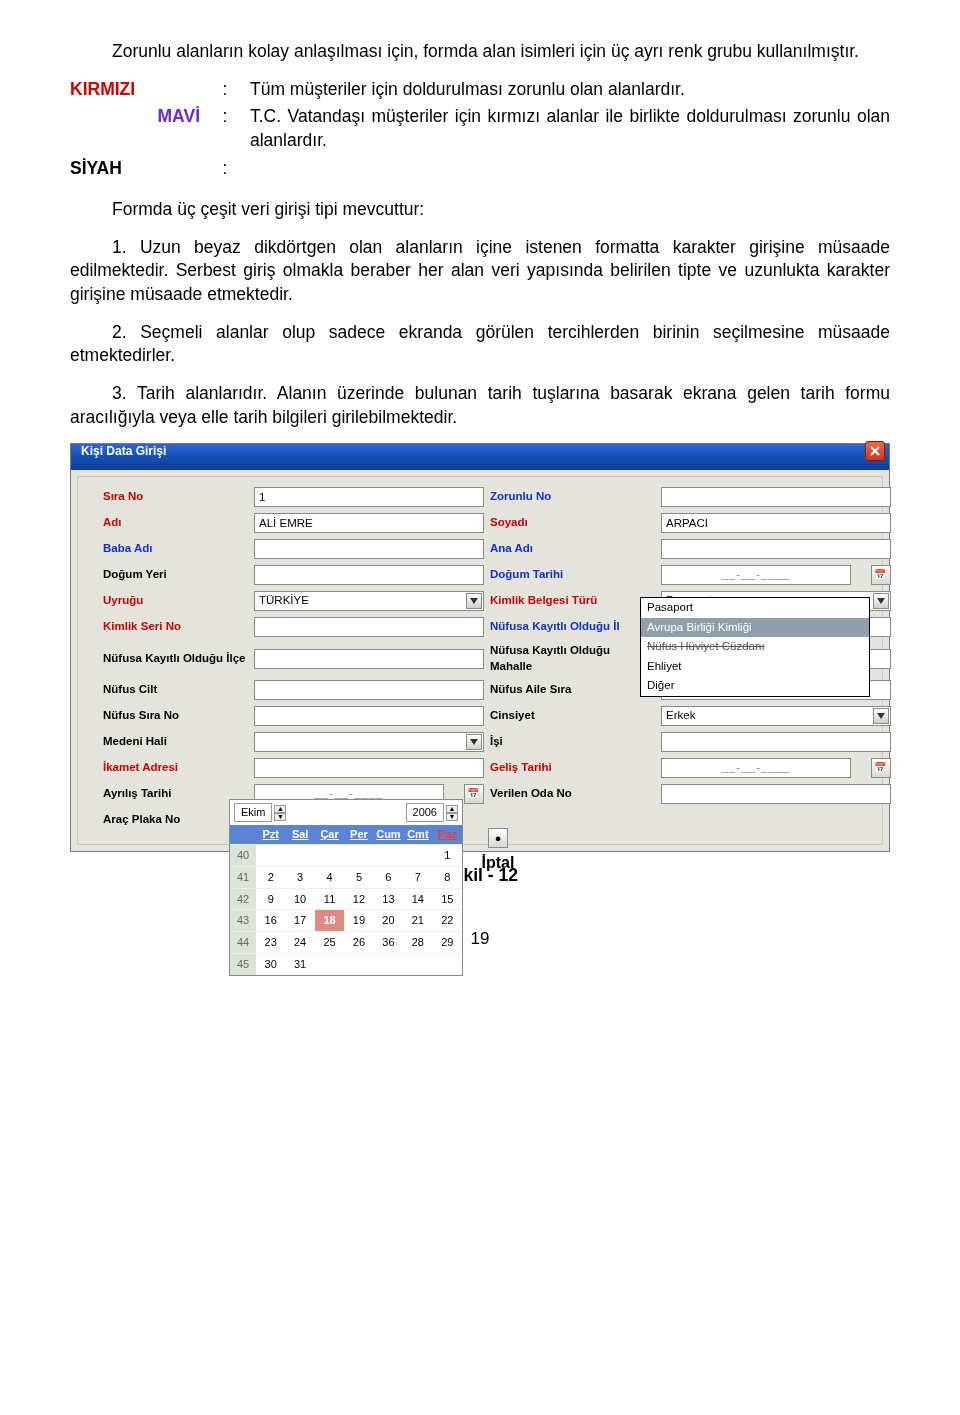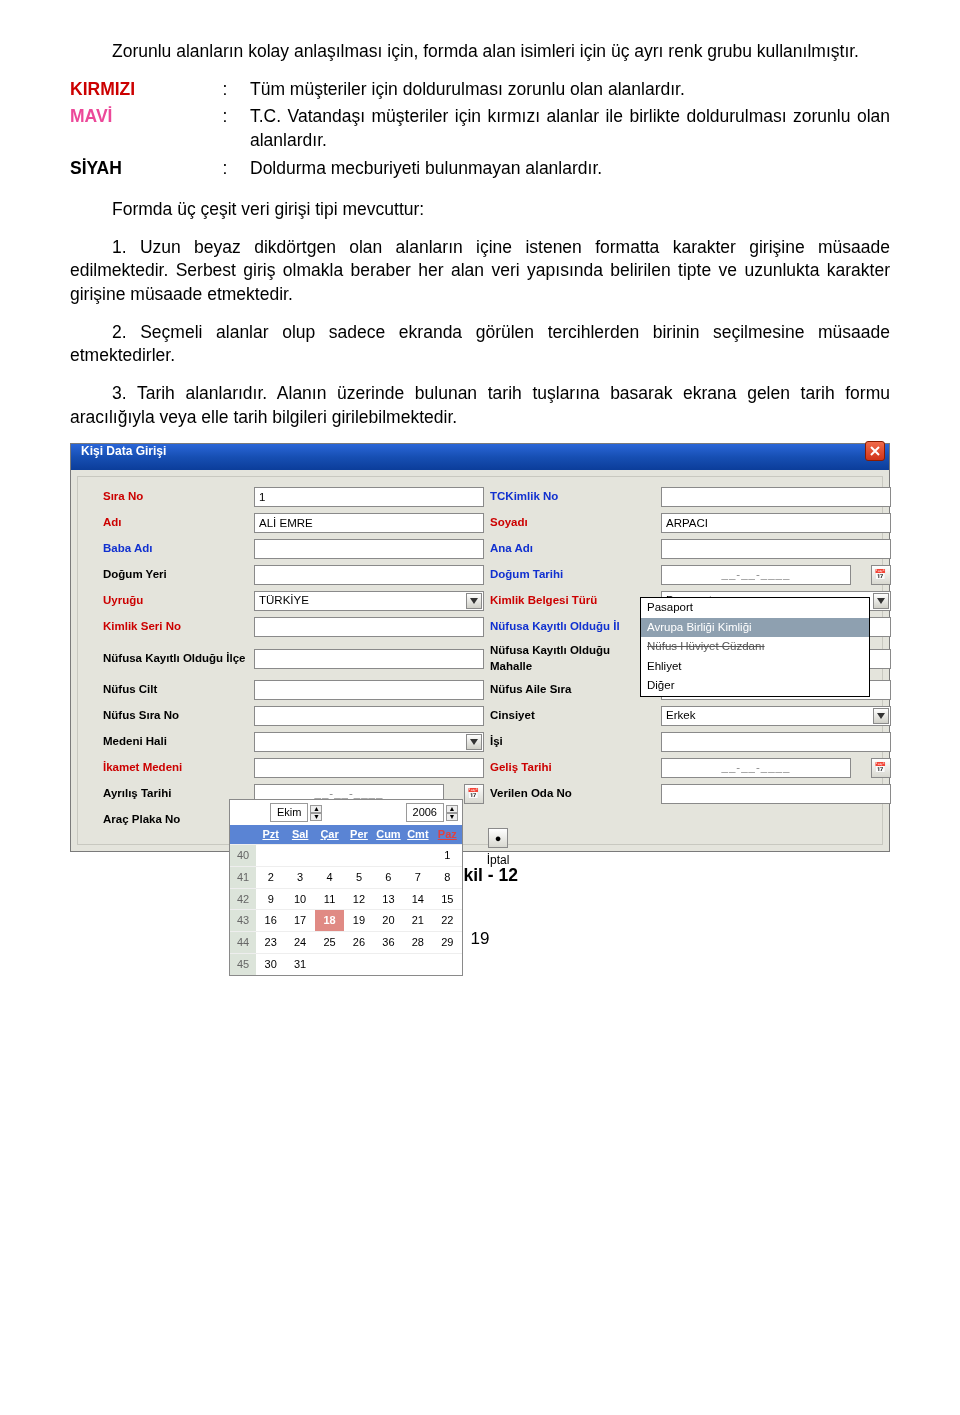--- a/index.html
+++ b/index.html
@@ -14,21 +14,21 @@
     line-height: 1.35;
   }
   .doc-section { margin-bottom: 18px; }
   .para { text-align: justify; margin: 0 0 14px 0; }
   .first-indent { text-indent: 42px; }
   .legend-row { display: flex; margin: 0 0 4px 0; }
   .legend-label { width: 130px; font-weight: bold; flex-shrink:0; }
   .legend-colon { width: 50px; text-align: center; }
   .legend-text { flex: 1; text-align: justify; }
   .red    { color: #cc0000; }
-  .blue   { color: #ec4899; }
+  .blue   { color: #6d28d9; text-align: right; }
   .black  { color: #000; }
   .list-block { margin: 0 0 14px 0; }
   .caption { text-align: center; font-weight: bold; margin: 12px 0 40px 0; }
   .pagenum { text-align: center; font-size: 17px; }
 
   
   .window {
     border: 1px solid #7a7a7a;
     background: #e4e4dc;
     width: 100%;
@@ -127,21 +127,21 @@
   }
   .cal-head {
     display:flex; align-items:center; justify-content:space-between;
     padding:3px 4px;
     background:#fff;
   }
   .cal-month, .cal-year {
     display:flex; align-items:center; gap:2px;
   }
   .cal-month .txt, .cal-year .txt {
-    border:1px solid #9a9a9a; padding:1px 6px; background:#fff;margin-left:36px;
+    border:1px solid #9a9a9a; padding:1px 6px; background:#fff;
   }
   .spin {
     display:flex; flex-direction:column;
   }
   .spin div {
     width:12px; height:8px;
     border:1px solid #9a9a9a;
     background:#eee; font-size:7px;
     display:flex;align-items:center;justify-content:center;
   }
@@ -161,21 +161,21 @@
     position:absolute;
     top:28px; right:-66px;
     width:60px; text-align:center;
   }
   .cal-side .btn-sm {
     height:20px; width:20px; border:1px solid #8a8a8a;
     background:linear-gradient(#fff,#d8d8d0);
     display:inline-flex; align-items:center; justify-content:center;
     margin-bottom:4px;
   }
-  .cal-cancel { font-weight:normal; font-size:12px; }
+  .cal-cancel { font-weight:bold; font-size:16px; }
 
   svg { display:block; }
 </style>
 </head>
 <body>
 
 <p class="para first-indent">Zorunlu alanların kolay anlaşılması için, formda alan isimleri için üç ayrı renk grubu kullanılmıştır.</p>
 
 <div class="doc-section">
   <div class="legend-row">
@@ -184,21 +184,20 @@
     <span class="legend-text">Tüm müşteriler için doldurulması zorunlu olan alanlardır.</span>
   </div>
   <div class="legend-row" style="align-items:flex-start;">
     <span class="legend-label blue">MAVİ</span>
     <span class="legend-colon">:</span>
     <span class="legend-text">T.C. Vatandaşı müşteriler için kırmızı alanlar ile birlikte doldurulması zorunlu olan alanlardır.</span>
   </div>
   <div class="legend-row">
     <span class="legend-label black">SİYAH</span>
     <span class="legend-colon">:</span>
-    <span class="legend-text">Doldurma mecburiyeti bulunmayan alanlardır.</span>
   </div>
 </div>
 
 <p class="para first-indent">Formda üç çeşit veri girişi tipi mevcuttur:</p>
 
 <p class="para first-indent list-block">1. Uzun beyaz dikdörtgen olan alanların içine istenen formatta karakter girişine müsaade edilmektedir. Serbest giriş olmakla beraber her alan veri yapısında belirilen tipte ve uzunlukta karakter girişine müsaade etmektedir.</p>
 <p class="para first-indent list-block">2. Seçmeli alanlar olup sadece ekranda görülen tercihlerden birinin seçilmesine müsaade etmektedirler.</p>
 <p class="para first-indent list-block">3. Tarih alanlarıdır. Alanın üzerinde bulunan tarih tuşlarına basarak ekrana gelen tarih formu aracılığıyla veya elle tarih bilgileri girilebilmektedir.</p>
 
 <div class="window">
@@ -208,21 +207,21 @@
       <svg viewBox="0 0 12 12">
           <path d="M2 2 L10 10 M10 2 L2 10" stroke="#fff" stroke-width="2"></path>
         </svg>
     </div>
   </div>
   <div class="form-body">
     <div class="form-table">
 
       <span class="lbl lbl-red">Sıra No</span>
       <input class="inp" value="1" style="">
-      <span class="lbl lbl-blue">TCKimlik No</span>
+      <span class="lbl lbl-blue">Zorunlu No</span>
       <input class="inp" style="">
 
       <span class="lbl lbl-red">Adı</span>
       <input class="inp" value="ALİ EMRE" style="">
       <span class="lbl lbl-red">Soyadı</span>
       <input class="inp" value="ARPACI" style="">
 
       <span class="lbl lbl-blue">Baba Adı</span>
       <input class="inp" style="">
       <span class="lbl lbl-blue">Ana Adı</span>
@@ -289,21 +288,21 @@
         <span></span>
         <div class="sel-arrow">
             <svg width="8" height="6" viewBox="0 0 8 6">
               <path d="M0 0 L8 0 L4 6 Z" fill="#333"></path>
             </svg>
           </div>
       </div>
       <span class="lbl lbl-black">İşi</span>
       <input class="inp" style="">
 
-      <span class="lbl lbl-red">İkamet Medeni</span>
+      <span class="lbl lbl-red">İkamet Adresi</span>
       <input class="inp" style="">
       <span class="lbl lbl-red">Geliş Tarihi</span>
       <div class="date-wrap">
         <div class="date-inp">__-__-____</div>
         <div class="date-btn">
             <span style="font-size:10px;">📅</span>
           </div>
       </div>
 
       <span class="lbl lbl-black">Ayrılış Tarihi</span>

